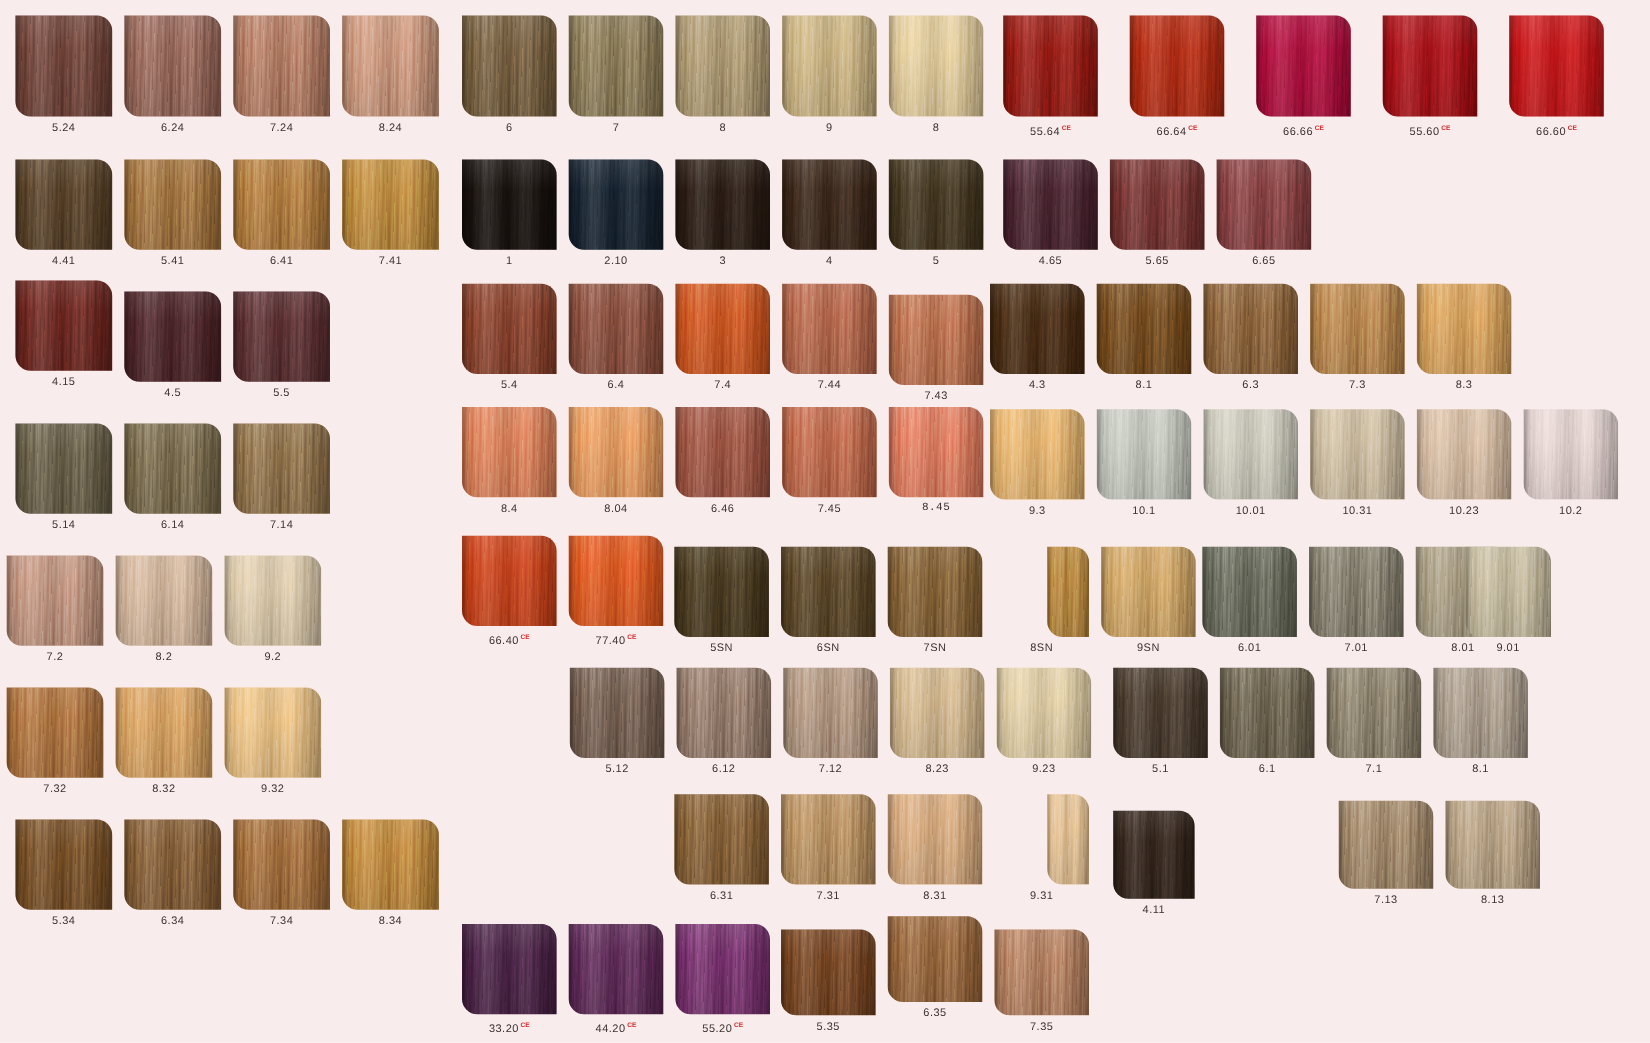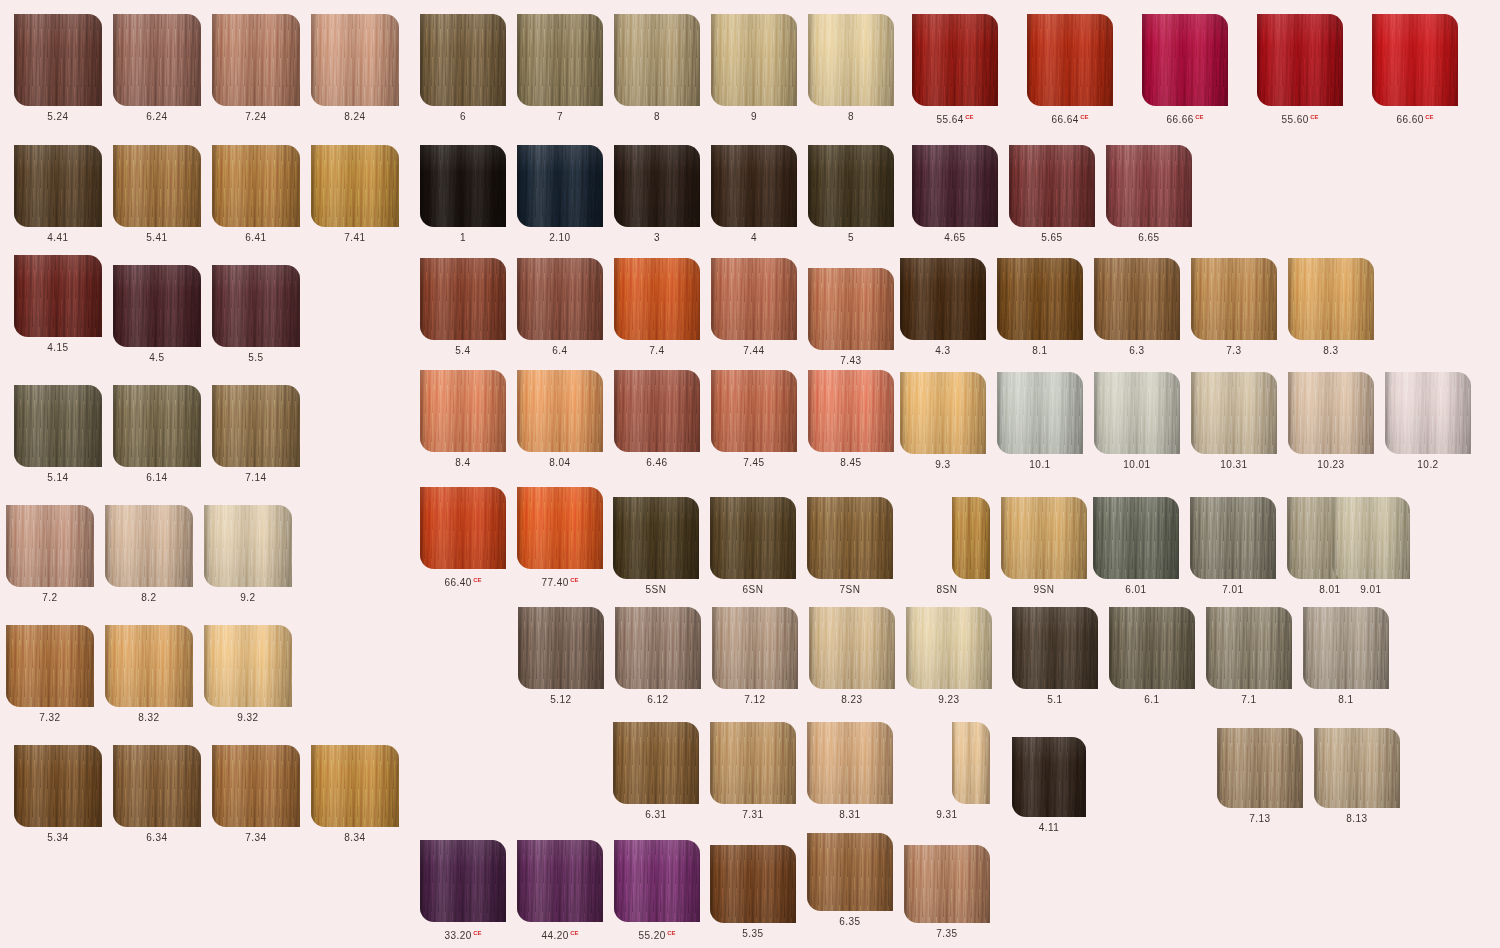--- a/index.html
+++ b/index.html
@@ -382,21 +382,21 @@
         <div class="shd"></div>
         <div class="fib"></div>
       </div>
       <div class="code" style="top: 87px;">7.45</div>
     </div>
     <div class="swatch" style="left: 808px; top: 370px; width: 86px; height: 100px;">
       <div class="tile" style="height: 82px; background: rgb(233, 130, 99);">
         <div class="shd"></div>
         <div class="fib"></div>
       </div>
-      <div class="code" style="top: 87px;">8.45</div>
+      <div class="code" style="top: 87px; font-family: Liberation Mono, monospace;">8.45</div>
     </div>
     <div class="swatch" style="left: 420px; top: 487px; width: 86px; height: 100px;">
       <div class="tile" style="height: 82px; background: rgb(209, 68, 26);">
         <div class="shd"></div>
         <div class="fib"></div>
       </div>
       <div class="code" style="top: 87px;">66.40<sup>CE</sup></div>
     </div>
     <div class="swatch" style="left: 517px; top: 487px; width: 86px; height: 100px;">
       <div class="tile" style="height: 82px; background: rgb(232, 92, 32);">

